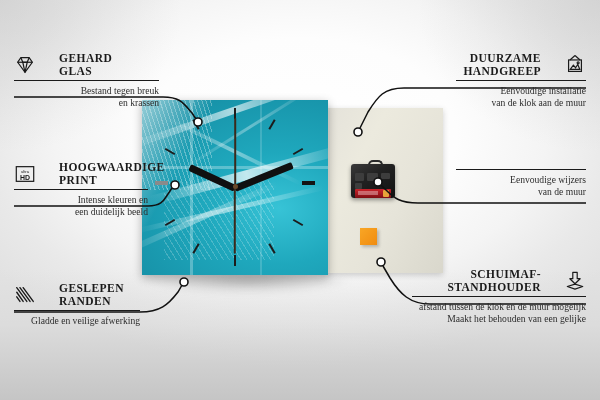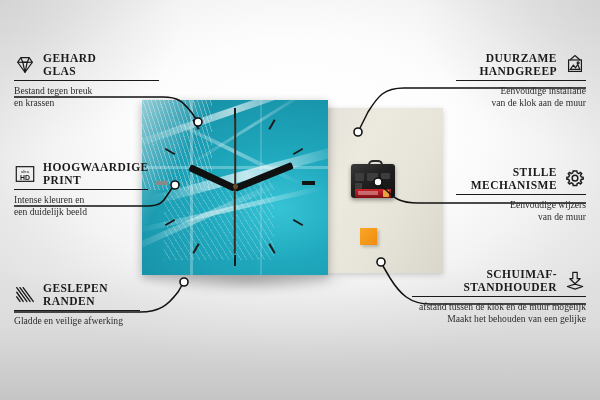--- a/index.html
+++ b/index.html
@@ -95,34 +95,34 @@
   .gl-v2{left:118px;top:0;width:2px;height:175px;background:rgba(255,255,255,.16);}
 
   .tick{position:absolute;background:#1c1c1c;transform-origin:center;}
   .tick.sm{width:2px;height:11px;}
   .tick.big{width:13px;height:4px;background:#141414;}
   .hand{position:absolute;background:#101010;border-radius:2px;transform-origin:left center;}
   .center-dot{position:absolute;width:5px;height:5px;border-radius:50%;background:#6b4a2a;}
 
   
   .callout{position:absolute;}
-  .co-head{display:flex;align-items:center;gap:7px;}
+  .co-head{display:flex;align-items:center;gap:23px;}
   .co-title{
     font-family:"Liberation Serif",serif;
     font-weight:bold;font-size:11.5px;line-height:12.5px;color:#1a1a1a;
     letter-spacing:.45px;text-transform:uppercase;
   }
   .co-rule{height:1.4px;background:#1a1a1a;margin-top:3px;}
   .co-desc{
     font-family:"Liberation Serif",serif;
     font-size:9.6px;line-height:11.4px;color:#2d2d2d;margin-top:4px;
   }
   .left .co-head{justify-content:flex-start;}
   .left .co-title{text-align:left;}
-  .left .co-desc{text-align:left;}
+  .left .co-desc{text-align:right;}
   .right .co-head{justify-content:flex-end;}
   .right .co-title{text-align:right;}
   .right .co-desc{text-align:right;}
   .ico{width:22px;height:22px;flex:0 0 22px;display:block;}
   .ico svg{display:block;width:22px;height:22px;}
 
   svg.leaders{position:absolute;left:0;top:0;width:600px;height:400px;pointer-events:none;}
   .lead{fill:none;stroke:#111;stroke-width:1.5;}
   .dot{fill:#ffffff;stroke:#111;stroke-width:1.6;}
 </style>
@@ -299,34 +299,20 @@
         <div>RANDEN</div>
       </div>
     </div>
     <div class="co-rule" style="width:126px;"></div>
     <div class="co-desc">
       <div>Gladde en veilige afwerking</div>
     </div>
   </div>
 
   <div class="callout right" style="left:456px;top:166px;width:130px;">
-    <div class="co-head">
-      <div class="co-title">
-        <div>STILLE</div>
-        <div>MECHANISME</div>
-      </div>
-      <span class="ico">
-        <svg viewBox="0 0 24 24">
-            <g fill="none" stroke="#1a1a1a" stroke-width="1.6">
-          <path d="M12 3.2 L14 3.2 L14.4 5.3 L16.2 6.1 L17.9 4.8 L19.3 6.2 L18 7.9 L18.8 9.7 L20.9 10.1 L20.9 12.1 L18.8 12.5 L18 14.3 L19.3 16 L17.9 17.4 L16.2 16.1 L14.4 16.9 L14 19 L12 19 L10 19 L9.6 16.9 L7.8 16.1 L6.1 17.4 L4.7 16 L6 14.3 L5.2 12.5 L3.1 12.1 L3.1 10.1 L5.2 9.7 L6 7.9 L4.7 6.2 L6.1 4.8 L7.8 6.1 L9.6 5.3 L10 3.2 Z"></path>
-          <circle cx="12" cy="11.1" r="3.1"></circle>
-        </g>
-          </svg>
-      </span>
-    </div>
     <div class="co-rule" style="width:130px;margin-left:auto;"></div>
     <div class="co-desc">
       <div>Eenvoudige wijzers</div>
       <div>van de muur</div>
     </div>
   </div>
 
   <div class="callout right" style="left:412px;top:268px;width:174px;">
     <div class="co-head">
       <div class="co-title">

